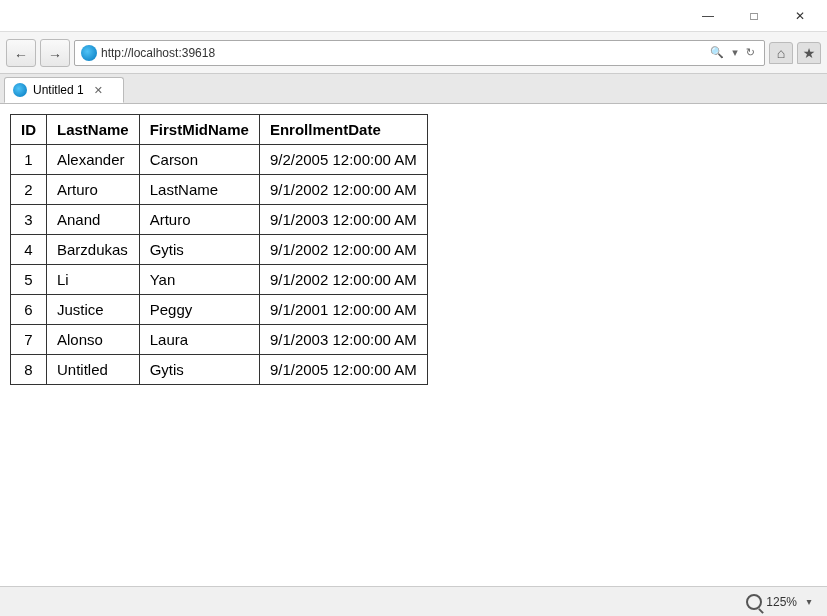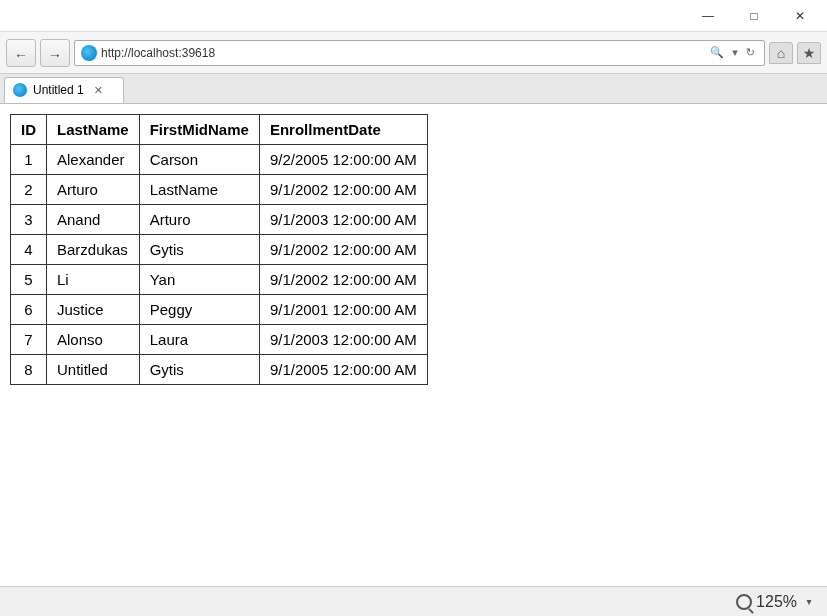--- a/index.html
+++ b/index.html
@@ -199,21 +199,21 @@
       content: '';
       position: absolute;
       width: 6px;
       height: 2px;
       background: #555;
       bottom: -4px;
       right: -4px;
       transform: rotate(45deg);
     }
     .zoom-text {
-      font-size: 16px;
+      font-size: 12px;
       color: #333;
     }
     .zoom-dropdown {
       width: 16px;
       height: 16px;
       display: flex;
       align-items: center;
       justify-content: center;
       cursor: pointer;
       font-size: 10px;

